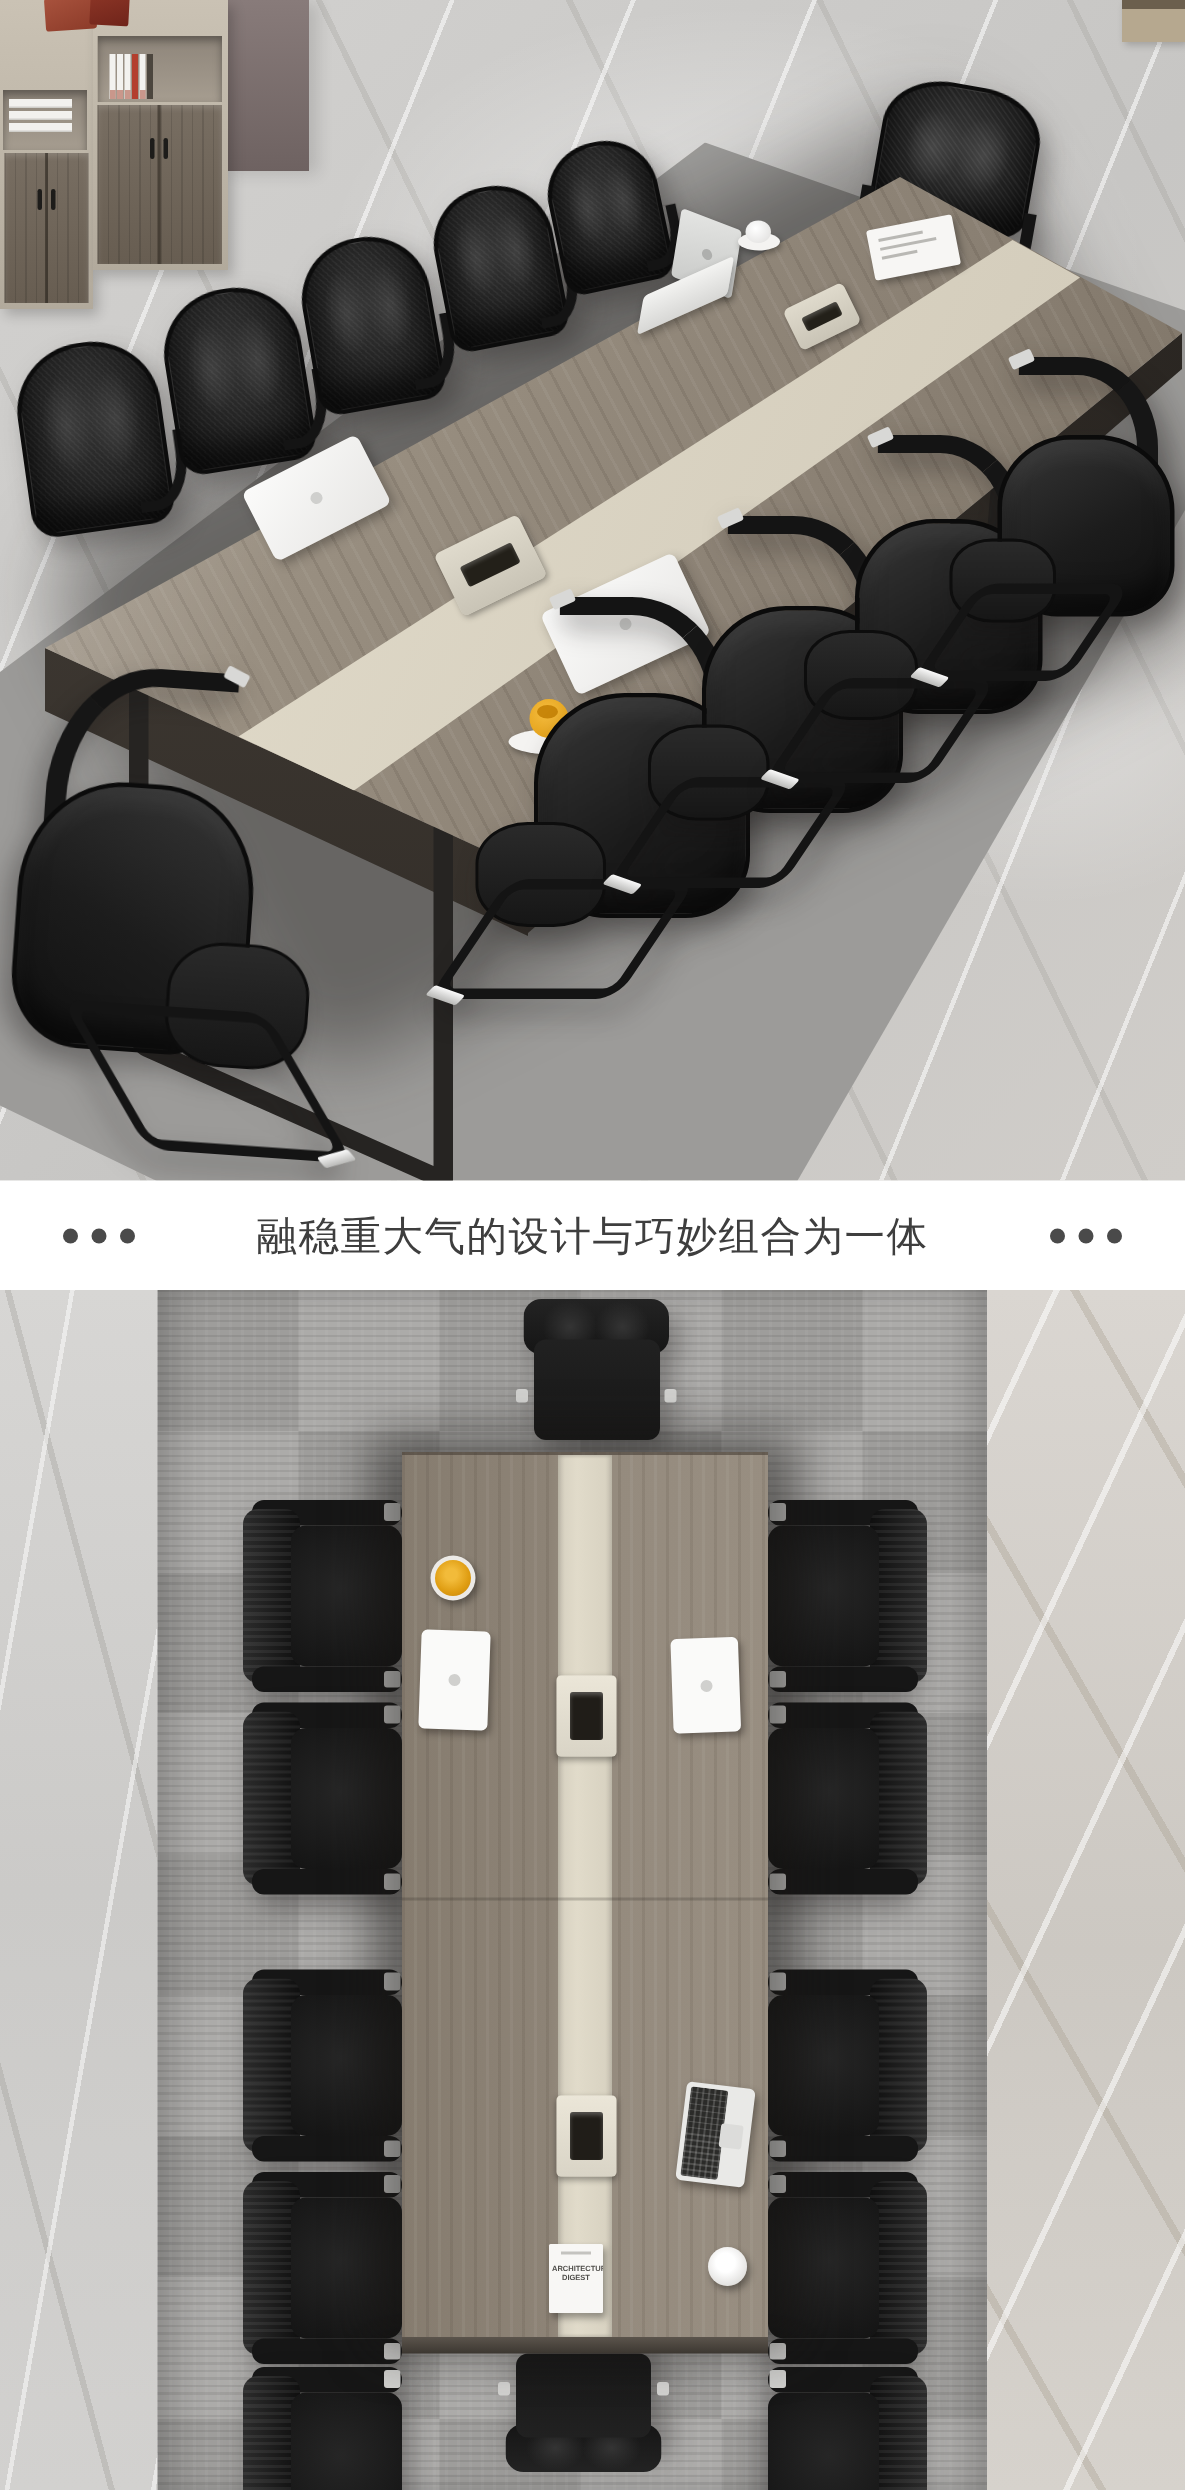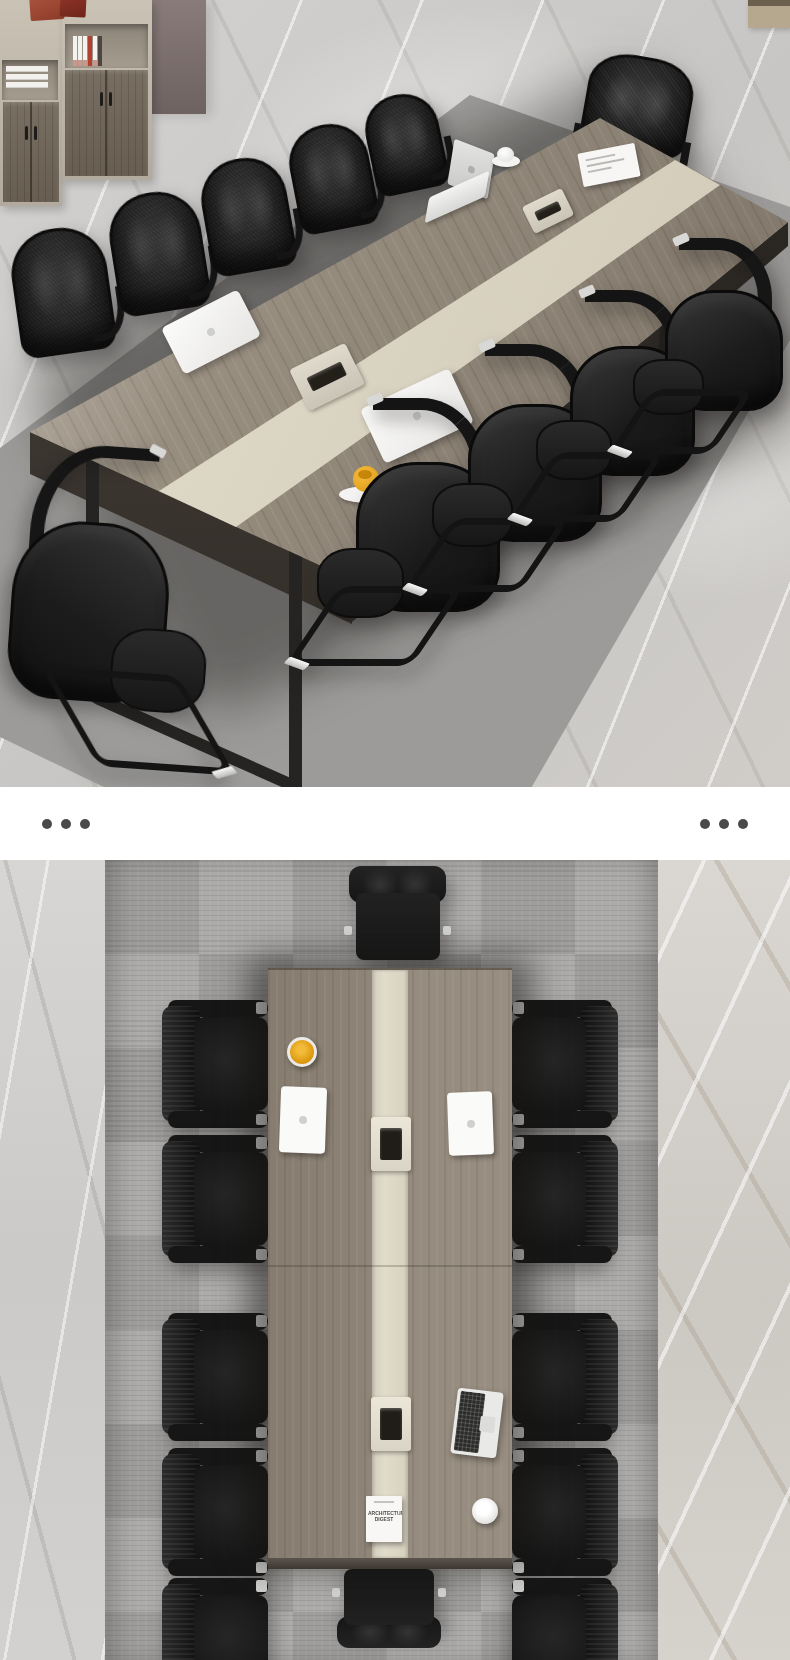--- a/index.html
+++ b/index.html
@@ -369,20 +369,21 @@
         </div>
       </div>
   </section>
 
   <section id="banner">
     <div class="dots" id="dots-left">
         <span class="dot"></span>
         <span class="dot"></span>
         <span class="dot"></span>
       </div>
+    <h2 class="banner-title">融稳重大气的设计与巧妙组合为一体</h2>
     <div class="dots" id="dots-right">
         <span class="dot"></span>
         <span class="dot"></span>
         <span class="dot"></span>
       </div>
   </section>
 
   <section id="photo-bottom">
     <div class="ab pb-carpet"></div>
     <div class="ab pb-marble-l"></div>

